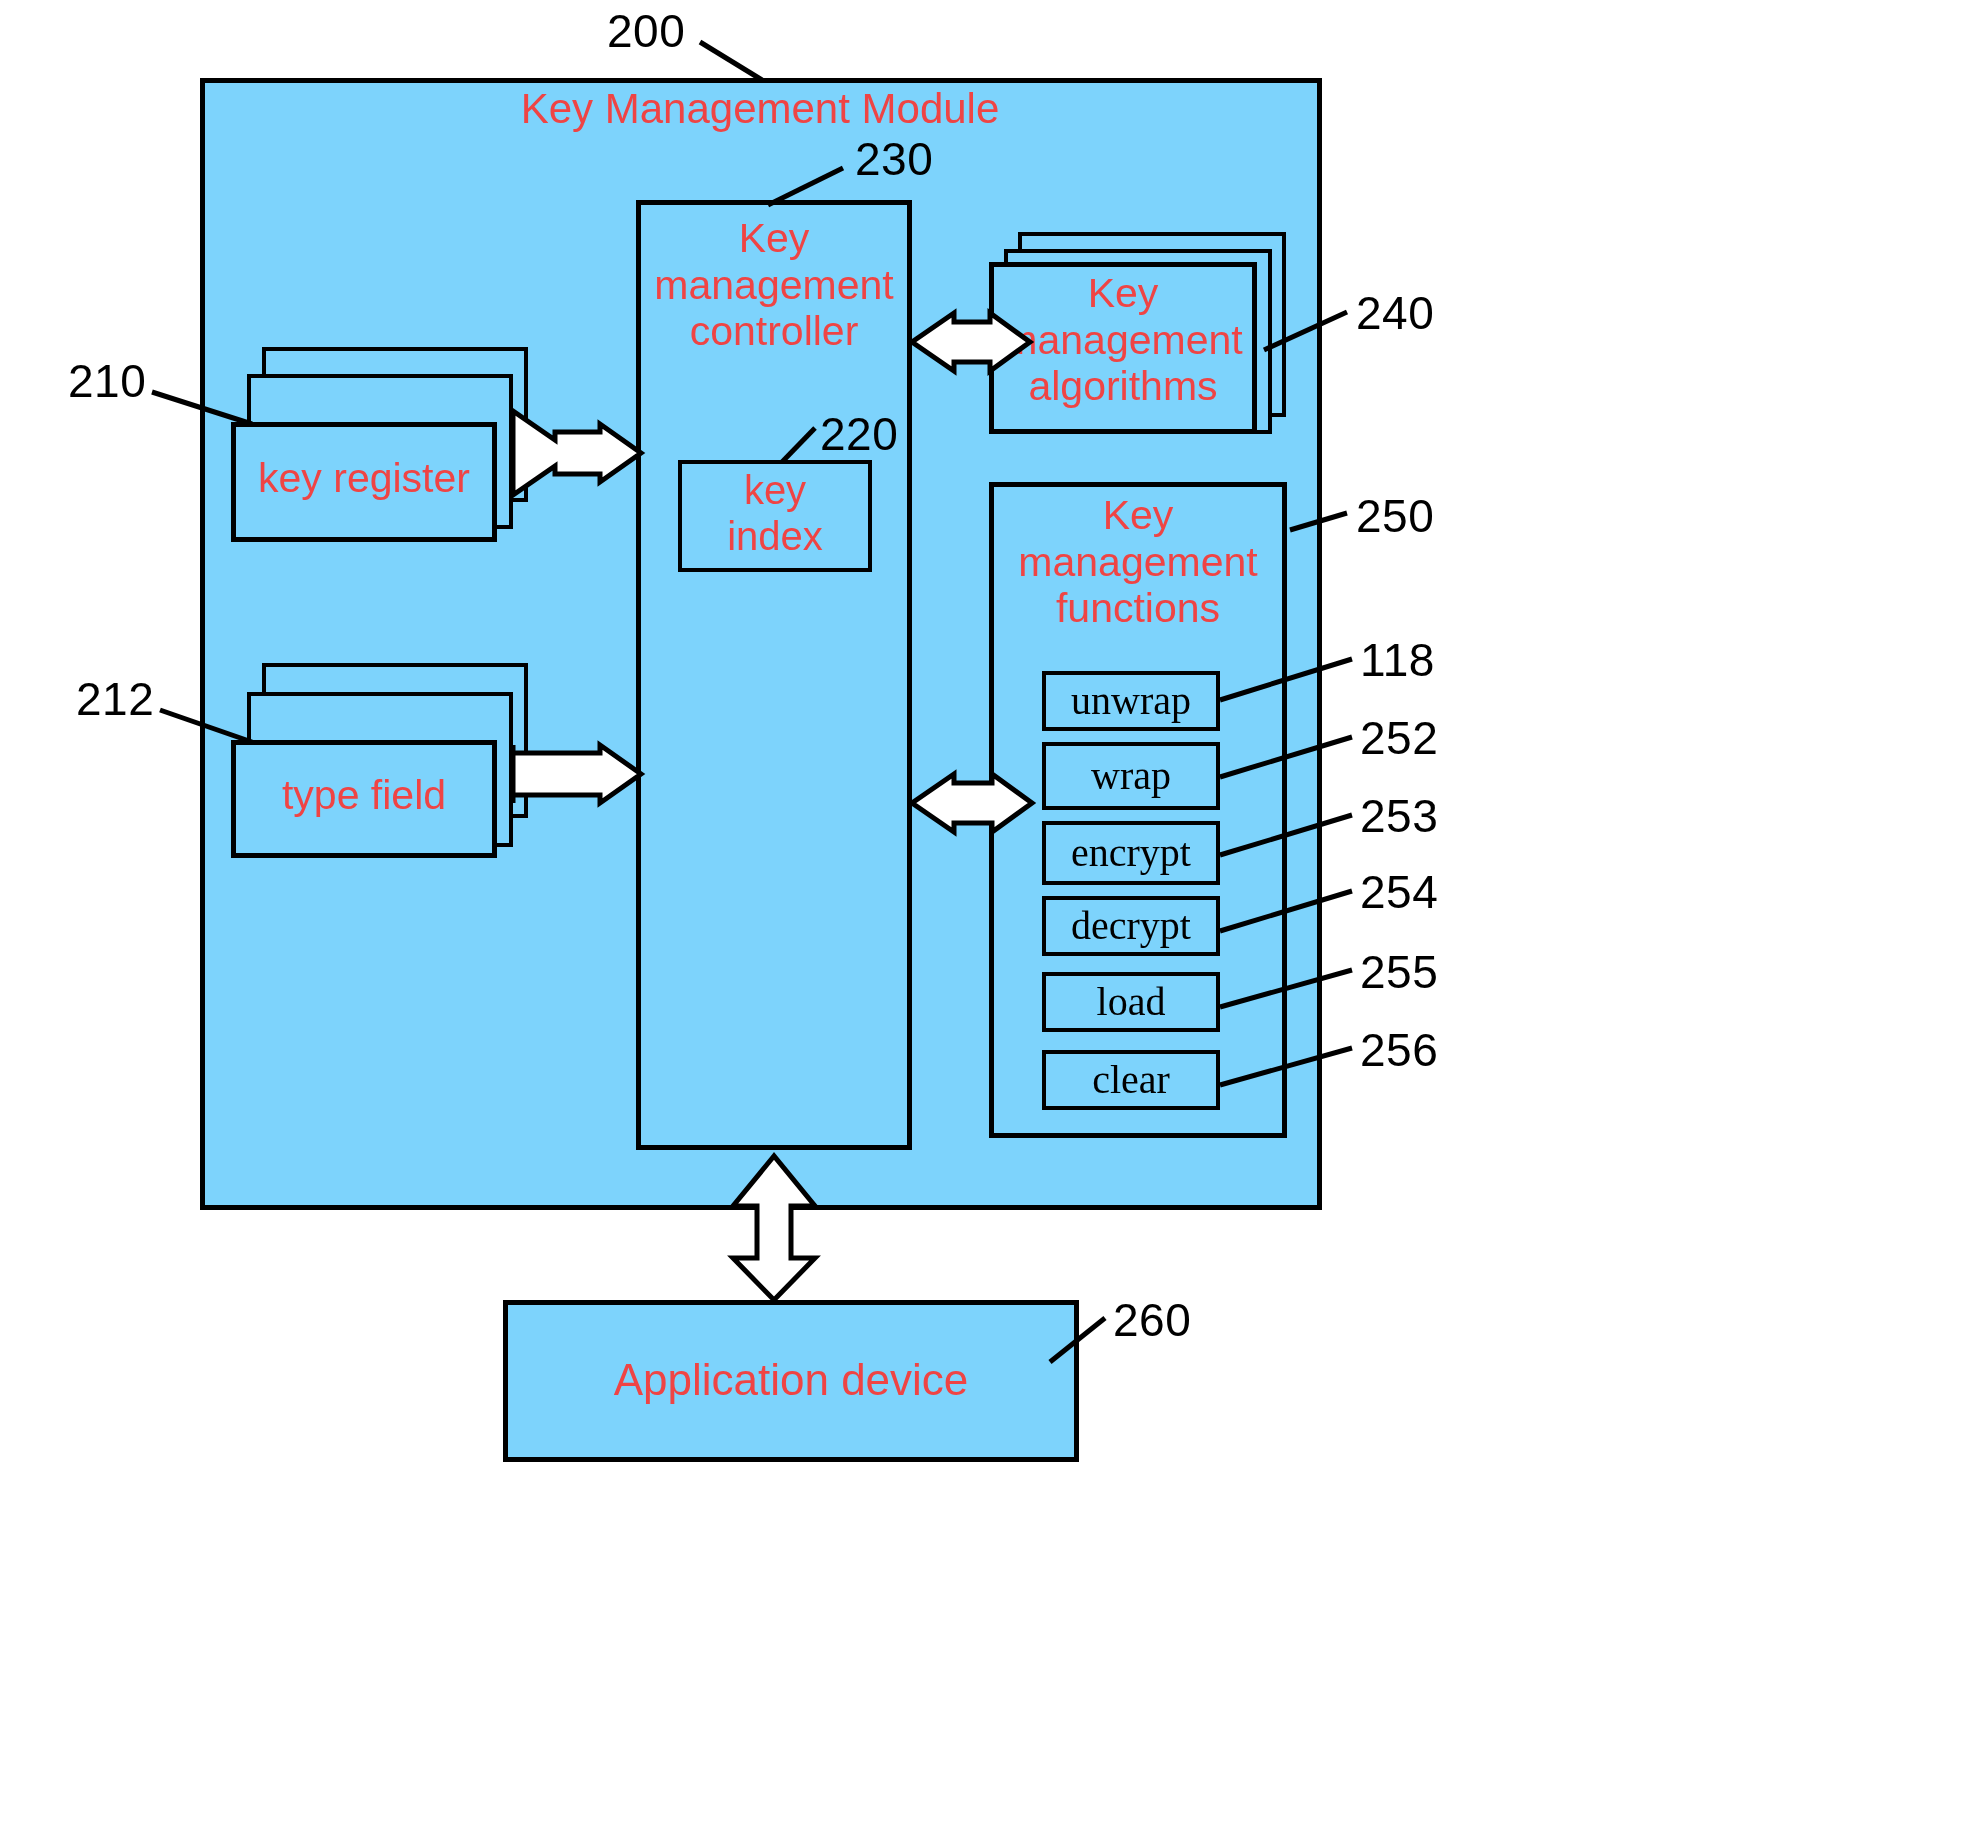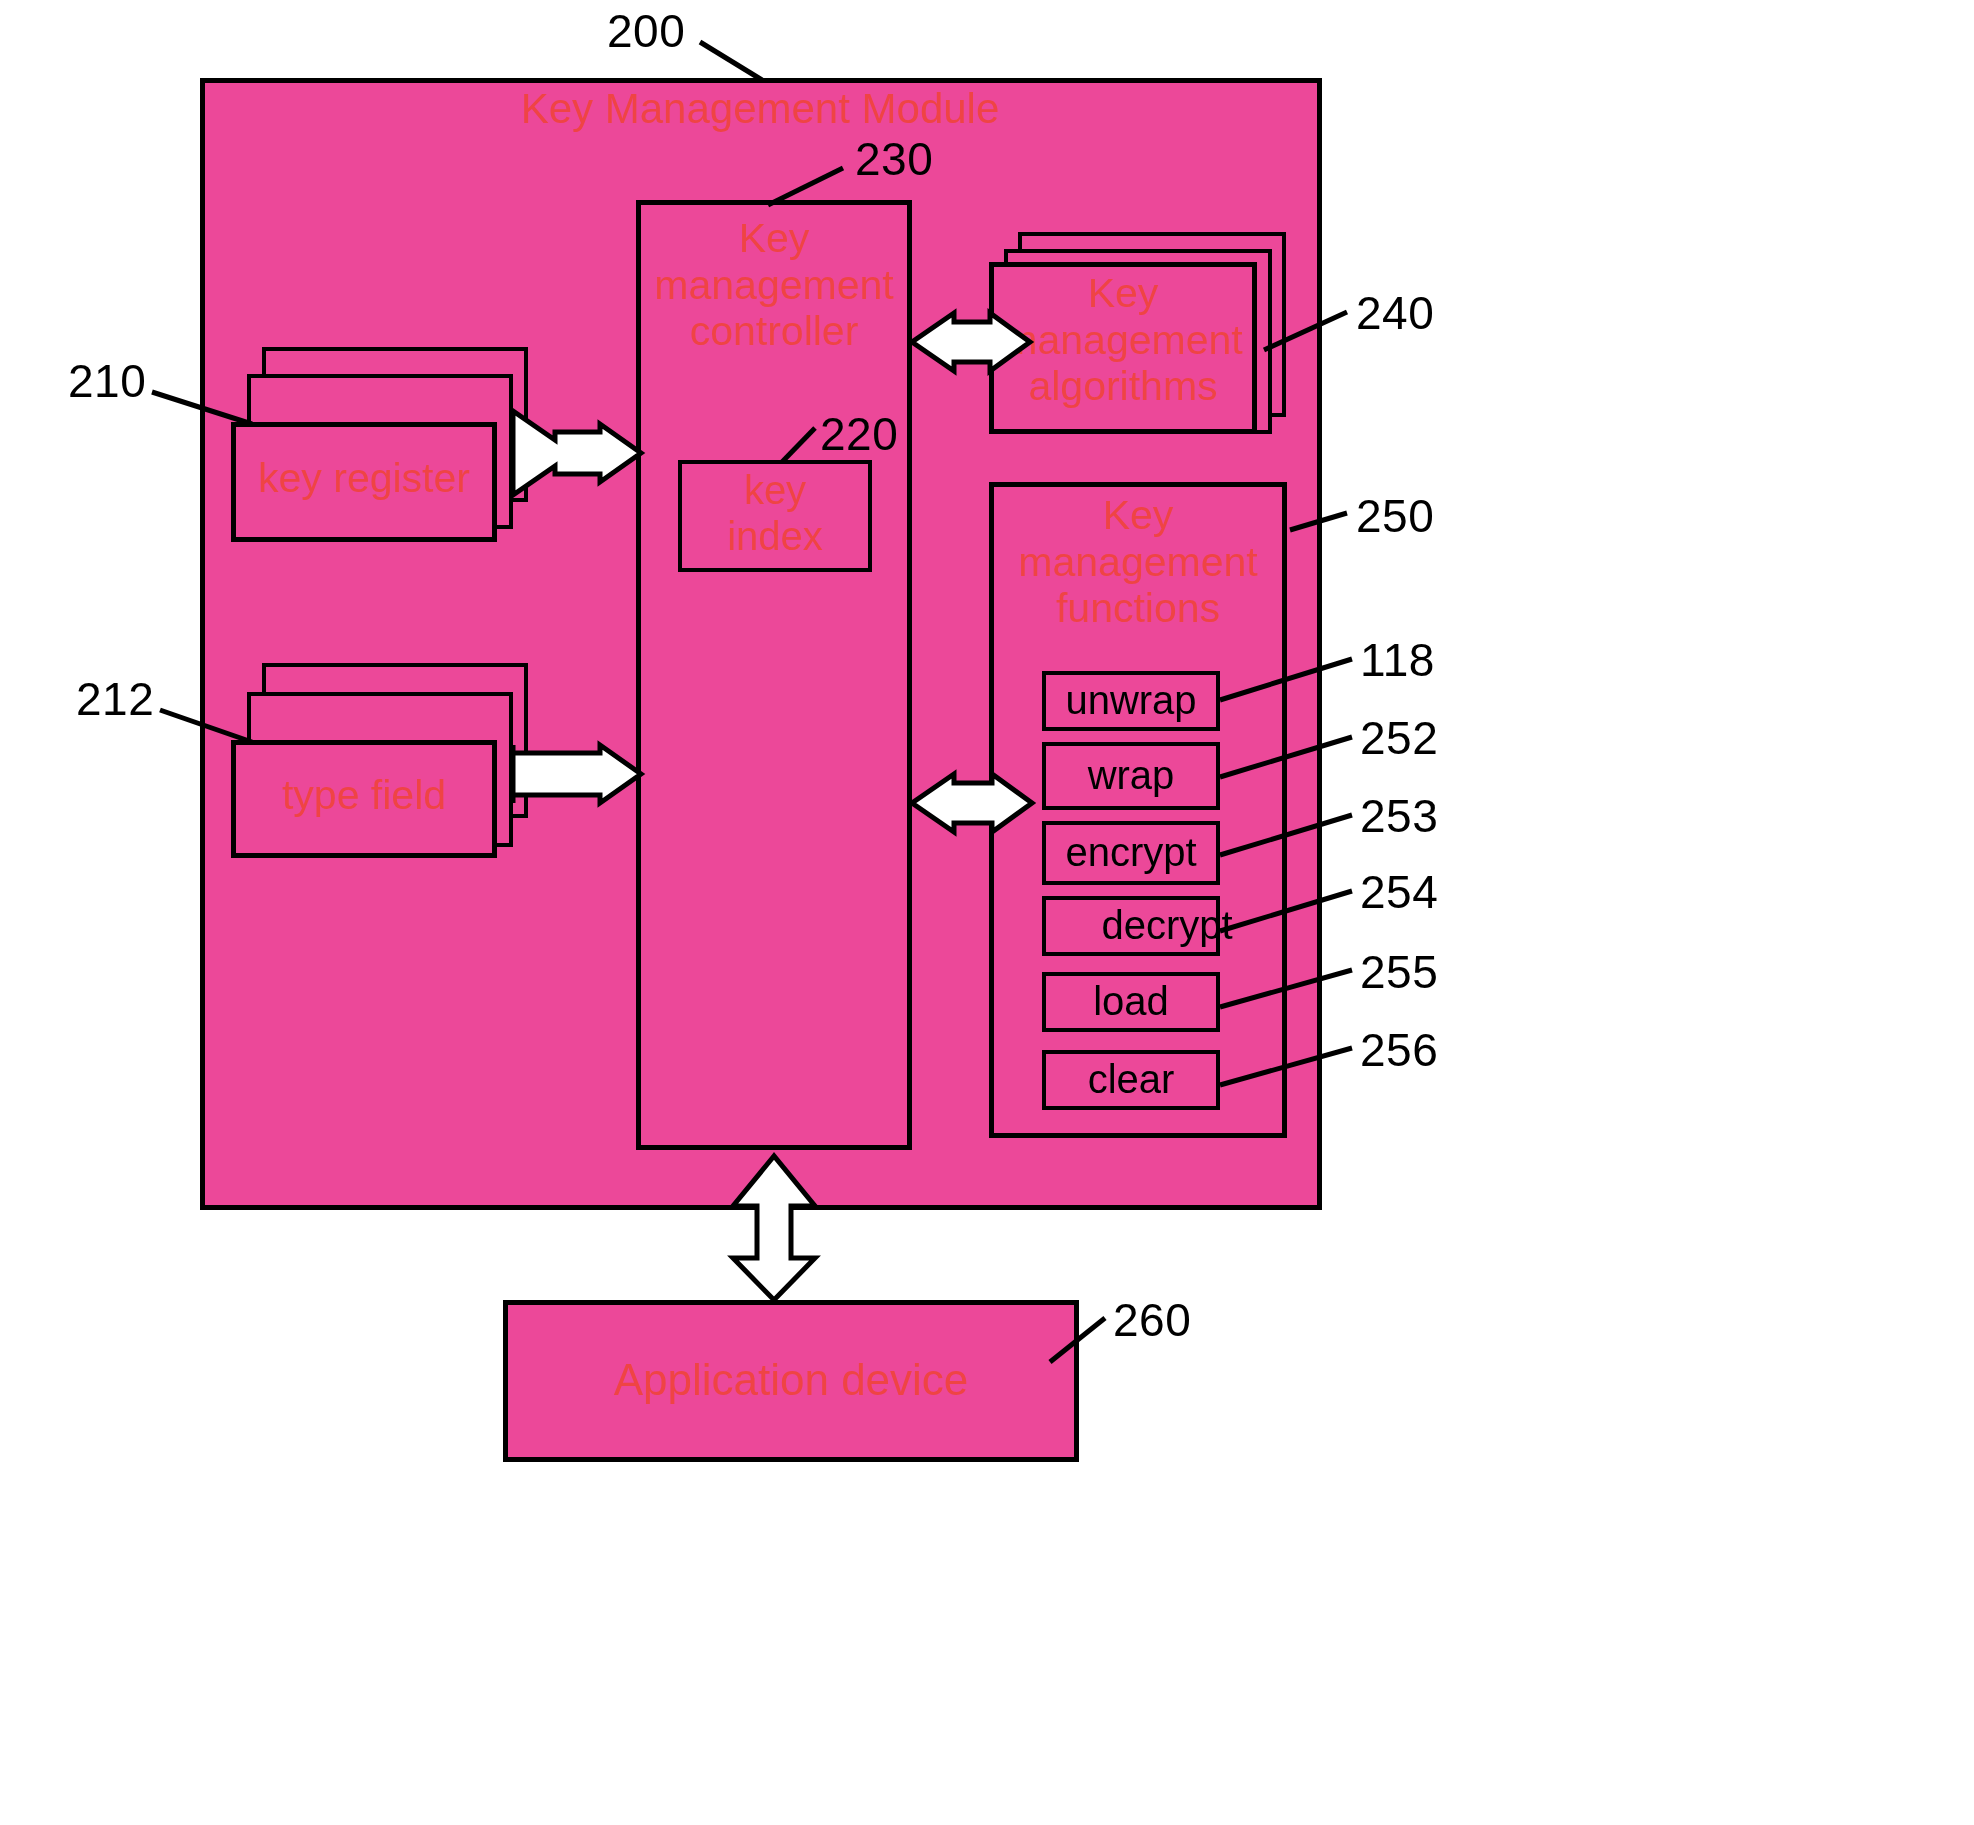--- a/index.html
+++ b/index.html
@@ -1,21 +1,21 @@
 <!DOCTYPE html>
 <html><head>
 <meta charset="utf-8">
 <style>
   html,body{margin:0;padding:0;background:#fff;}
   body{width:1974px;height:1825px;position:relative;
        font-family:"Liberation Sans","DejaVu Sans",sans-serif;color:#000;overflow:hidden;}
   .stage{position:absolute;left:0;top:0;width:1974px;height:1825px;}
 
   
-  .rect{position:absolute;box-sizing:border-box;border:5px solid #000;background:#ec4899;}
+  .rect{position:absolute;box-sizing:border-box;border:5px solid #000;background:#7dd3fc;font-family:Liberation Serif, serif;}
   .rect.thin{border-width:4px;}
 
   
   .lbl{position:absolute;box-sizing:border-box;text-align:center;line-height:1.14;
        font-size:40px;color:#ef4444;white-space:pre-line;}
   .ref{position:absolute;font-size:46px;line-height:1;letter-spacing:0.5px;}
 
   .ctr-text{display:flex;align-items:center;justify-content:center;height:100%;width:100%;
             text-align:center;line-height:1.14;}
 
@@ -83,21 +83,21 @@
     <div class="ctr-text" style="font-size:40px;">wrap</div>
   </div>
   <div class="ref" style="left:1360px;top:715px;">252</div>
 
   <div class="rect thin" style="left:1042px;top:821px;width:178px;height:64px;">
     <div class="ctr-text" style="font-size:40px;">encrypt</div>
   </div>
   <div class="ref" style="left:1360px;top:793px;">253</div>
 
   <div class="rect thin" style="left:1042px;top:896px;width:178px;height:60px;">
-    <div class="ctr-text" style="font-size:40px;padding-left:36px;">decrypt</div>
+    <div class="ctr-text" style="font-size:40px;">decrypt</div>
   </div>
   <div class="ref" style="left:1360px;top:869px;">254</div>
 
   <div class="rect thin" style="left:1042px;top:972px;width:178px;height:60px;">
     <div class="ctr-text" style="font-size:40px;">load</div>
   </div>
   <div class="ref" style="left:1360px;top:949px;">255</div>
 
   <div class="rect thin" style="left:1042px;top:1050px;width:178px;height:60px;">
     <div class="ctr-text" style="font-size:40px;">clear</div>

